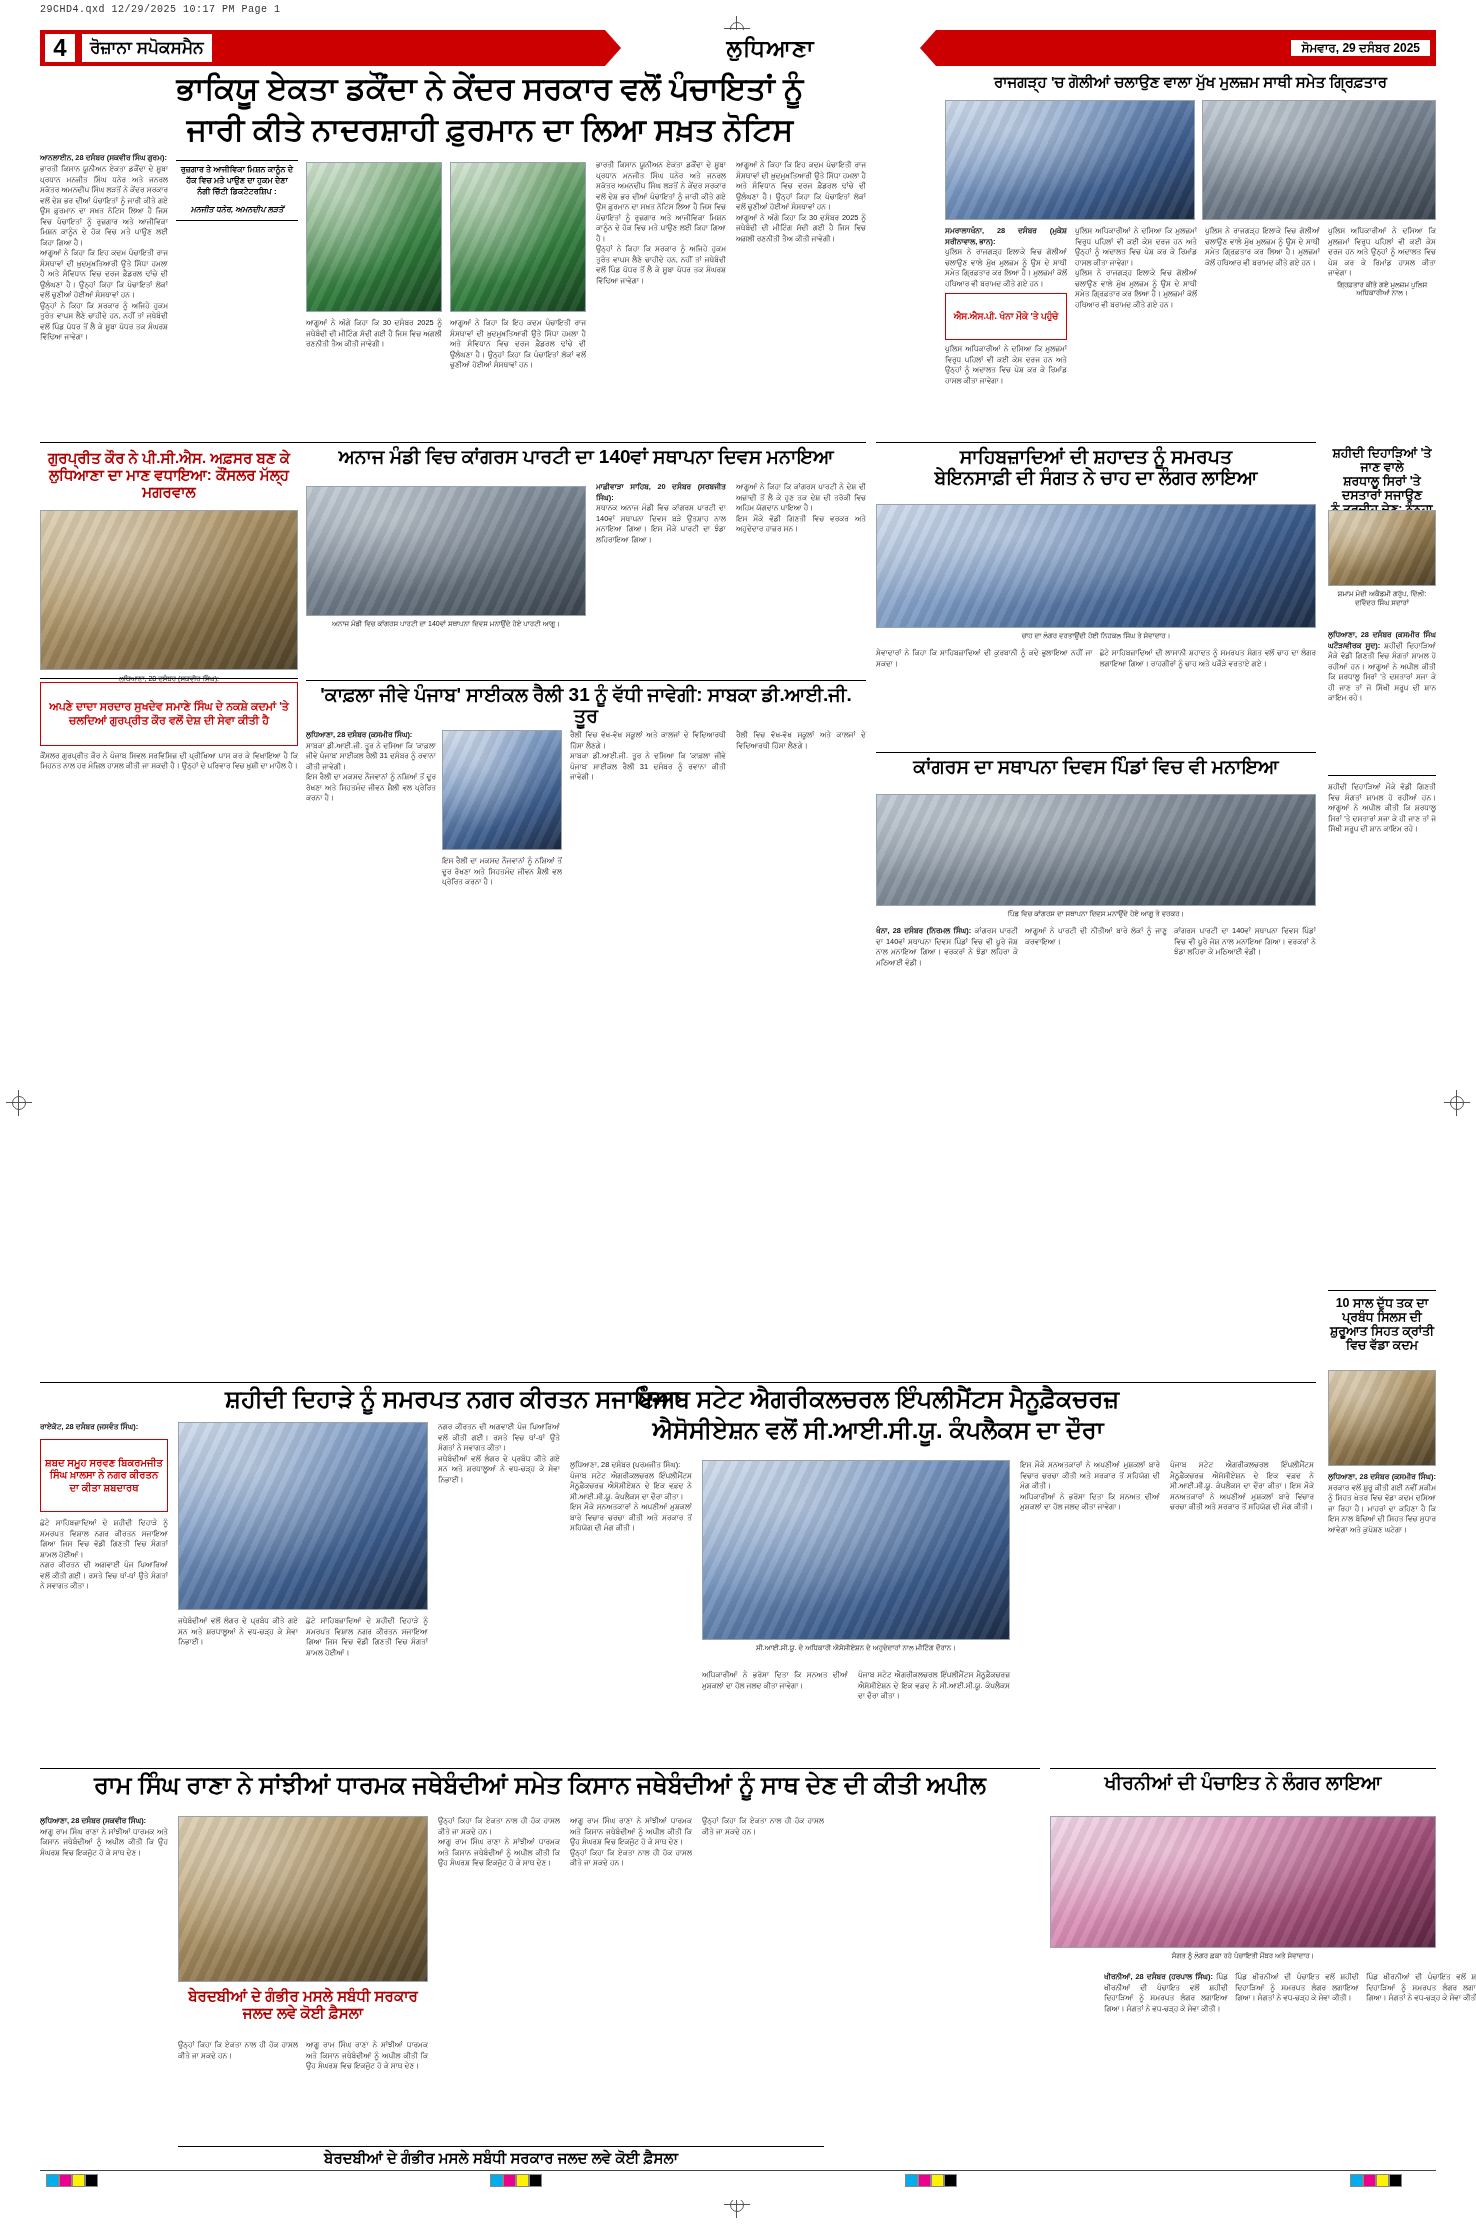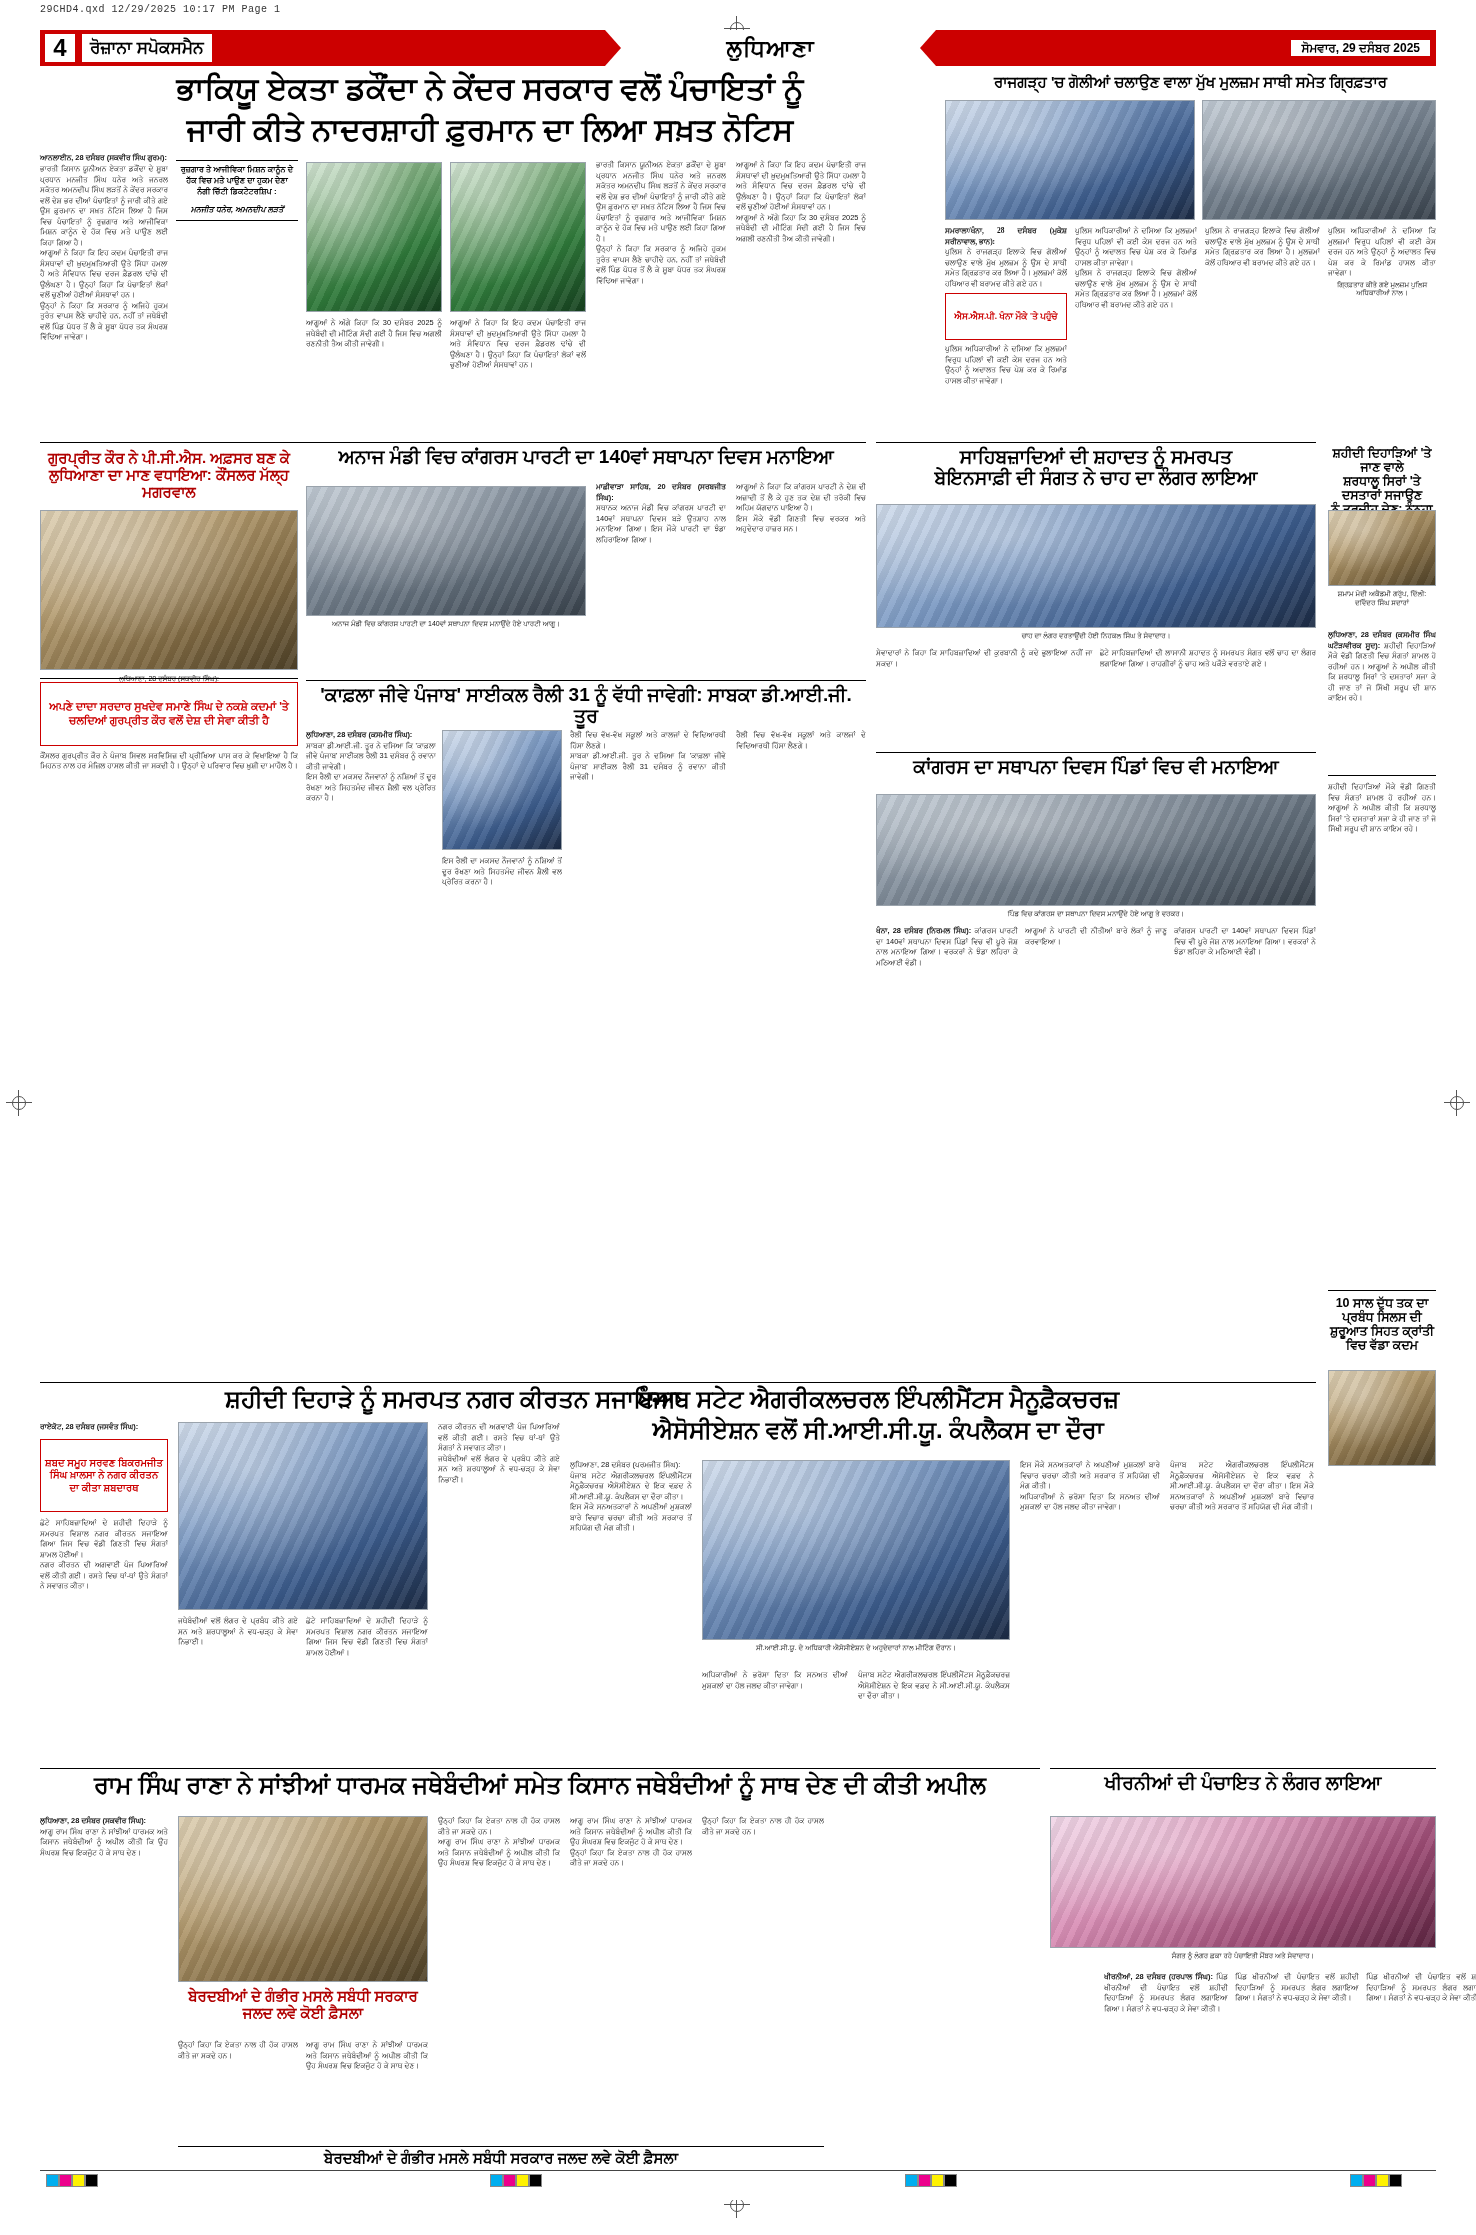--- a/index.html
+++ b/index.html
@@ -227,21 +227,21 @@
 
   <div class="block" style="left:556px; top:130px; width:130px; height:276px;">
     <div class="col">ਭਾਰਤੀ ਕਿਸਾਨ ਯੂਨੀਅਨ ਏਕਤਾ ਡਕੌਂਦਾ ਦੇ ਸੂਬਾ ਪ੍ਰਧਾਨ ਮਨਜੀਤ ਸਿੰਘ ਧਨੇਰ ਅਤੇ ਜਨਰਲ ਸਕੱਤਰ ਅਮਨਦੀਪ ਸਿੰਘ ਲੜਤੋਂ ਨੇ ਕੇਂਦਰ ਸਰਕਾਰ ਵਲੋਂ ਦੇਸ਼ ਭਰ ਦੀਆਂ ਪੰਚਾਇਤਾਂ ਨੂੰ ਜਾਰੀ ਕੀਤੇ ਗਏ ਉਸ ਫ਼ੁਰਮਾਨ ਦਾ ਸਖ਼ਤ ਨੋਟਿਸ ਲਿਆ ਹੈ ਜਿਸ ਵਿਚ ਪੰਚਾਇਤਾਂ ਨੂੰ ਰੁਜ਼ਗਾਰ ਅਤੇ ਆਜੀਵਿਕਾ ਮਿਸ਼ਨ ਕਾਨੂੰਨ ਦੇ ਹੱਕ ਵਿਚ ਮਤੇ ਪਾਉਣ ਲਈ ਕਿਹਾ ਗਿਆ ਹੈ।</div>
     <div class="col">ਉਨ੍ਹਾਂ ਨੇ ਕਿਹਾ ਕਿ ਸਰਕਾਰ ਨੂੰ ਅਜਿਹੇ ਹੁਕਮ ਤੁਰੰਤ ਵਾਪਸ ਲੈਣੇ ਚਾਹੀਦੇ ਹਨ, ਨਹੀਂ ਤਾਂ ਜਥੇਬੰਦੀ ਵਲੋਂ ਪਿੰਡ ਪੱਧਰ ਤੋਂ ਲੈ ਕੇ ਸੂਬਾ ਪੱਧਰ ਤਕ ਸੰਘਰਸ਼ ਵਿੱਢਿਆ ਜਾਵੇਗਾ।</div>
   </div>
   <div class="block" style="left:696px; top:130px; width:130px; height:276px;">
     <div class="col">ਆਗੂਆਂ ਨੇ ਕਿਹਾ ਕਿ ਇਹ ਕਦਮ ਪੰਚਾਇਤੀ ਰਾਜ ਸੰਸਥਾਵਾਂ ਦੀ ਖ਼ੁਦਮੁਖ਼ਤਿਆਰੀ ਉਤੇ ਸਿੱਧਾ ਹਮਲਾ ਹੈ ਅਤੇ ਸੰਵਿਧਾਨ ਵਿਚ ਦਰਜ ਫ਼ੈਡਰਲ ਢਾਂਚੇ ਦੀ ਉਲੰਘਣਾ ਹੈ। ਉਨ੍ਹਾਂ ਕਿਹਾ ਕਿ ਪੰਚਾਇਤਾਂ ਲੋਕਾਂ ਵਲੋਂ ਚੁਣੀਆਂ ਹੋਈਆਂ ਸੰਸਥਾਵਾਂ ਹਨ।</div>
     <div class="col">ਆਗੂਆਂ ਨੇ ਅੱਗੇ ਕਿਹਾ ਕਿ 30 ਦਸੰਬਰ 2025 ਨੂੰ ਜਥੇਬੰਦੀ ਦੀ ਮੀਟਿੰਗ ਸੱਦੀ ਗਈ ਹੈ ਜਿਸ ਵਿਚ ਅਗਲੀ ਰਣਨੀਤੀ ਤੈਅ ਕੀਤੀ ਜਾਵੇਗੀ।</div>
   </div>
 
-  <div class="block" style="left:905px; top:196px; width:122px; height:210px;font-family:Liberation Serif, serif;">
+  <div class="block" style="left:905px; top:196px; width:122px; height:210px;">
     <div class="col" style="font-weight:bold;">ਸਮਰਾਲਾ/ਖੰਨਾ, 28 ਦਸੰਬਰ (ਮੁਕੇਸ਼ ਸਰੀਨਾਵਾਲ, ਭਾਨ):</div>
     <div class="col">ਪੁਲਿਸ ਨੇ ਰਾਜਗੜ੍ਹ ਇਲਾਕੇ ਵਿਚ ਗੋਲੀਆਂ ਚਲਾਉਣ ਵਾਲੇ ਮੁੱਖ ਮੁਲਜ਼ਮ ਨੂੰ ਉਸ ਦੇ ਸਾਥੀ ਸਮੇਤ ਗ੍ਰਿਫ਼ਤਾਰ ਕਰ ਲਿਆ ਹੈ। ਮੁਲਜ਼ਮਾਂ ਕੋਲੋਂ ਹਥਿਆਰ ਵੀ ਬਰਾਮਦ ਕੀਤੇ ਗਏ ਹਨ।</div>
     <div class="redbox" style="margin:4px 0;font-size:9px;">ਐਸ.ਐਸ.ਪੀ. ਖੰਨਾ ਮੌਕੇ 'ਤੇ ਪਹੁੰਚੇ</div>
     <div class="col">ਪੁਲਿਸ ਅਧਿਕਾਰੀਆਂ ਨੇ ਦਸਿਆ ਕਿ ਮੁਲਜ਼ਮਾਂ ਵਿਰੁਧ ਪਹਿਲਾਂ ਵੀ ਕਈ ਕੇਸ ਦਰਜ ਹਨ ਅਤੇ ਉਨ੍ਹਾਂ ਨੂੰ ਅਦਾਲਤ ਵਿਚ ਪੇਸ਼ ਕਰ ਕੇ ਰਿਮਾਂਡ ਹਾਸਲ ਕੀਤਾ ਜਾਵੇਗਾ।</div>
   </div>
   <div class="block" style="left:1035px; top:196px; width:122px; height:210px;">
     <div class="col">ਪੁਲਿਸ ਅਧਿਕਾਰੀਆਂ ਨੇ ਦਸਿਆ ਕਿ ਮੁਲਜ਼ਮਾਂ ਵਿਰੁਧ ਪਹਿਲਾਂ ਵੀ ਕਈ ਕੇਸ ਦਰਜ ਹਨ ਅਤੇ ਉਨ੍ਹਾਂ ਨੂੰ ਅਦਾਲਤ ਵਿਚ ਪੇਸ਼ ਕਰ ਕੇ ਰਿਮਾਂਡ ਹਾਸਲ ਕੀਤਾ ਜਾਵੇਗਾ।</div>
     <div class="col">ਪੁਲਿਸ ਨੇ ਰਾਜਗੜ੍ਹ ਇਲਾਕੇ ਵਿਚ ਗੋਲੀਆਂ ਚਲਾਉਣ ਵਾਲੇ ਮੁੱਖ ਮੁਲਜ਼ਮ ਨੂੰ ਉਸ ਦੇ ਸਾਥੀ ਸਮੇਤ ਗ੍ਰਿਫ਼ਤਾਰ ਕਰ ਲਿਆ ਹੈ। ਮੁਲਜ਼ਮਾਂ ਕੋਲੋਂ ਹਥਿਆਰ ਵੀ ਬਰਾਮਦ ਕੀਤੇ ਗਏ ਹਨ।</div>
   </div>
   <div class="block" style="left:1165px; top:196px; width:115px; height:210px;">
@@ -414,20 +414,25 @@
     <div class="col">ਇਸ ਮੌਕੇ ਸਨਅਤਕਾਰਾਂ ਨੇ ਅਪਣੀਆਂ ਮੁਸ਼ਕਲਾਂ ਬਾਰੇ ਵਿਚਾਰ ਚਰਚਾ ਕੀਤੀ ਅਤੇ ਸਰਕਾਰ ਤੋਂ ਸਹਿਯੋਗ ਦੀ ਮੰਗ ਕੀਤੀ।</div>
     <div class="col">ਅਧਿਕਾਰੀਆਂ ਨੇ ਭਰੋਸਾ ਦਿਤਾ ਕਿ ਸਨਅਤ ਦੀਆਂ ਮੁਸ਼ਕਲਾਂ ਦਾ ਹੱਲ ਜਲਦ ਕੀਤਾ ਜਾਵੇਗਾ।</div>
   </div>
 
   <div class="rule-thin block" style="left:1288px; top:1260px; width:108px;"></div>
   <div class="block" style="left:1288px; top:1266px; width:108px;">
     <div class="hl hl-xs">10 ਸਾਲ ਦੁੱਧ ਤਕ ਦਾ ਪ੍ਰਬੰਧ ਸਿਲਸ ਦੀ ਸ਼ੁਰੂਆਤ ਸਿਹਤ ਕ੍ਰਾਂਤੀ ਵਿਚ ਵੱਡਾ ਕਦਮ</div>
   </div>
   <div class="block" style="left:1288px; top:1340px; width:108px; height:96px;">
     <div class="photo warm" style="width:100%;height:100%"></div>
+  </div>
+  <div class="block col" style="left:1288px; top:1442px; width:108px; height:290px;">
+    <span style="font-weight:bold;">ਲੁਧਿਆਣਾ, 28 ਦਸੰਬਰ (ਕਸਮੀਰ ਸਿੰਘ):</span>
+    <span>ਸਰਕਾਰ ਵਲੋਂ ਸ਼ੁਰੂ ਕੀਤੀ ਗਈ ਨਵੀਂ ਸਕੀਮ ਨੂੰ ਸਿਹਤ ਖੇਤਰ ਵਿਚ ਵੱਡਾ ਕਦਮ ਦਸਿਆ ਜਾ ਰਿਹਾ ਹੈ।</span>
+    <span>ਮਾਹਰਾਂ ਦਾ ਕਹਿਣਾ ਹੈ ਕਿ ਇਸ ਨਾਲ ਬੱਚਿਆਂ ਦੀ ਸਿਹਤ ਵਿਚ ਸੁਧਾਰ ਆਵੇਗਾ ਅਤੇ ਕੁਪੋਸ਼ਣ ਘਟੇਗਾ।</span>
   </div>
 
   <div class="block col" style="left:1130px; top:1430px; width:144px; height:300px;">
     <span>ਪੰਜਾਬ ਸਟੇਟ ਐਗਰੀਕਲਚਰਲ ਇੰਪਲੀਮੈਂਟਸ ਮੈਨੂਫ਼ੈਕਚਰਜ਼ ਐਸੋਸੀਏਸ਼ਨ ਦੇ ਇਕ ਵਫ਼ਦ ਨੇ ਸੀ.ਆਈ.ਸੀ.ਯੂ. ਕੰਪਲੈਕਸ ਦਾ ਦੌਰਾ ਕੀਤਾ।</span>
     <span>ਇਸ ਮੌਕੇ ਸਨਅਤਕਾਰਾਂ ਨੇ ਅਪਣੀਆਂ ਮੁਸ਼ਕਲਾਂ ਬਾਰੇ ਵਿਚਾਰ ਚਰਚਾ ਕੀਤੀ ਅਤੇ ਸਰਕਾਰ ਤੋਂ ਸਹਿਯੋਗ ਦੀ ਮੰਗ ਕੀਤੀ।</span>
   </div>
 
   <div class="rule block" style="left:0; top:1738px; width:1000px;"></div>
   <div class="block" style="left:0; top:1742px; width:1000px;">
     <div class="hl hl-lg">ਰਾਮ ਸਿੰਘ ਰਾਣਾ ਨੇ ਸਾਂਝੀਆਂ ਧਾਰਮਕ ਜਥੇਬੰਦੀਆਂ ਸਮੇਤ ਕਿਸਾਨ ਜਥੇਬੰਦੀਆਂ ਨੂੰ ਸਾਥ ਦੇਣ ਦੀ ਕੀਤੀ ਅਪੀਲ</div>

